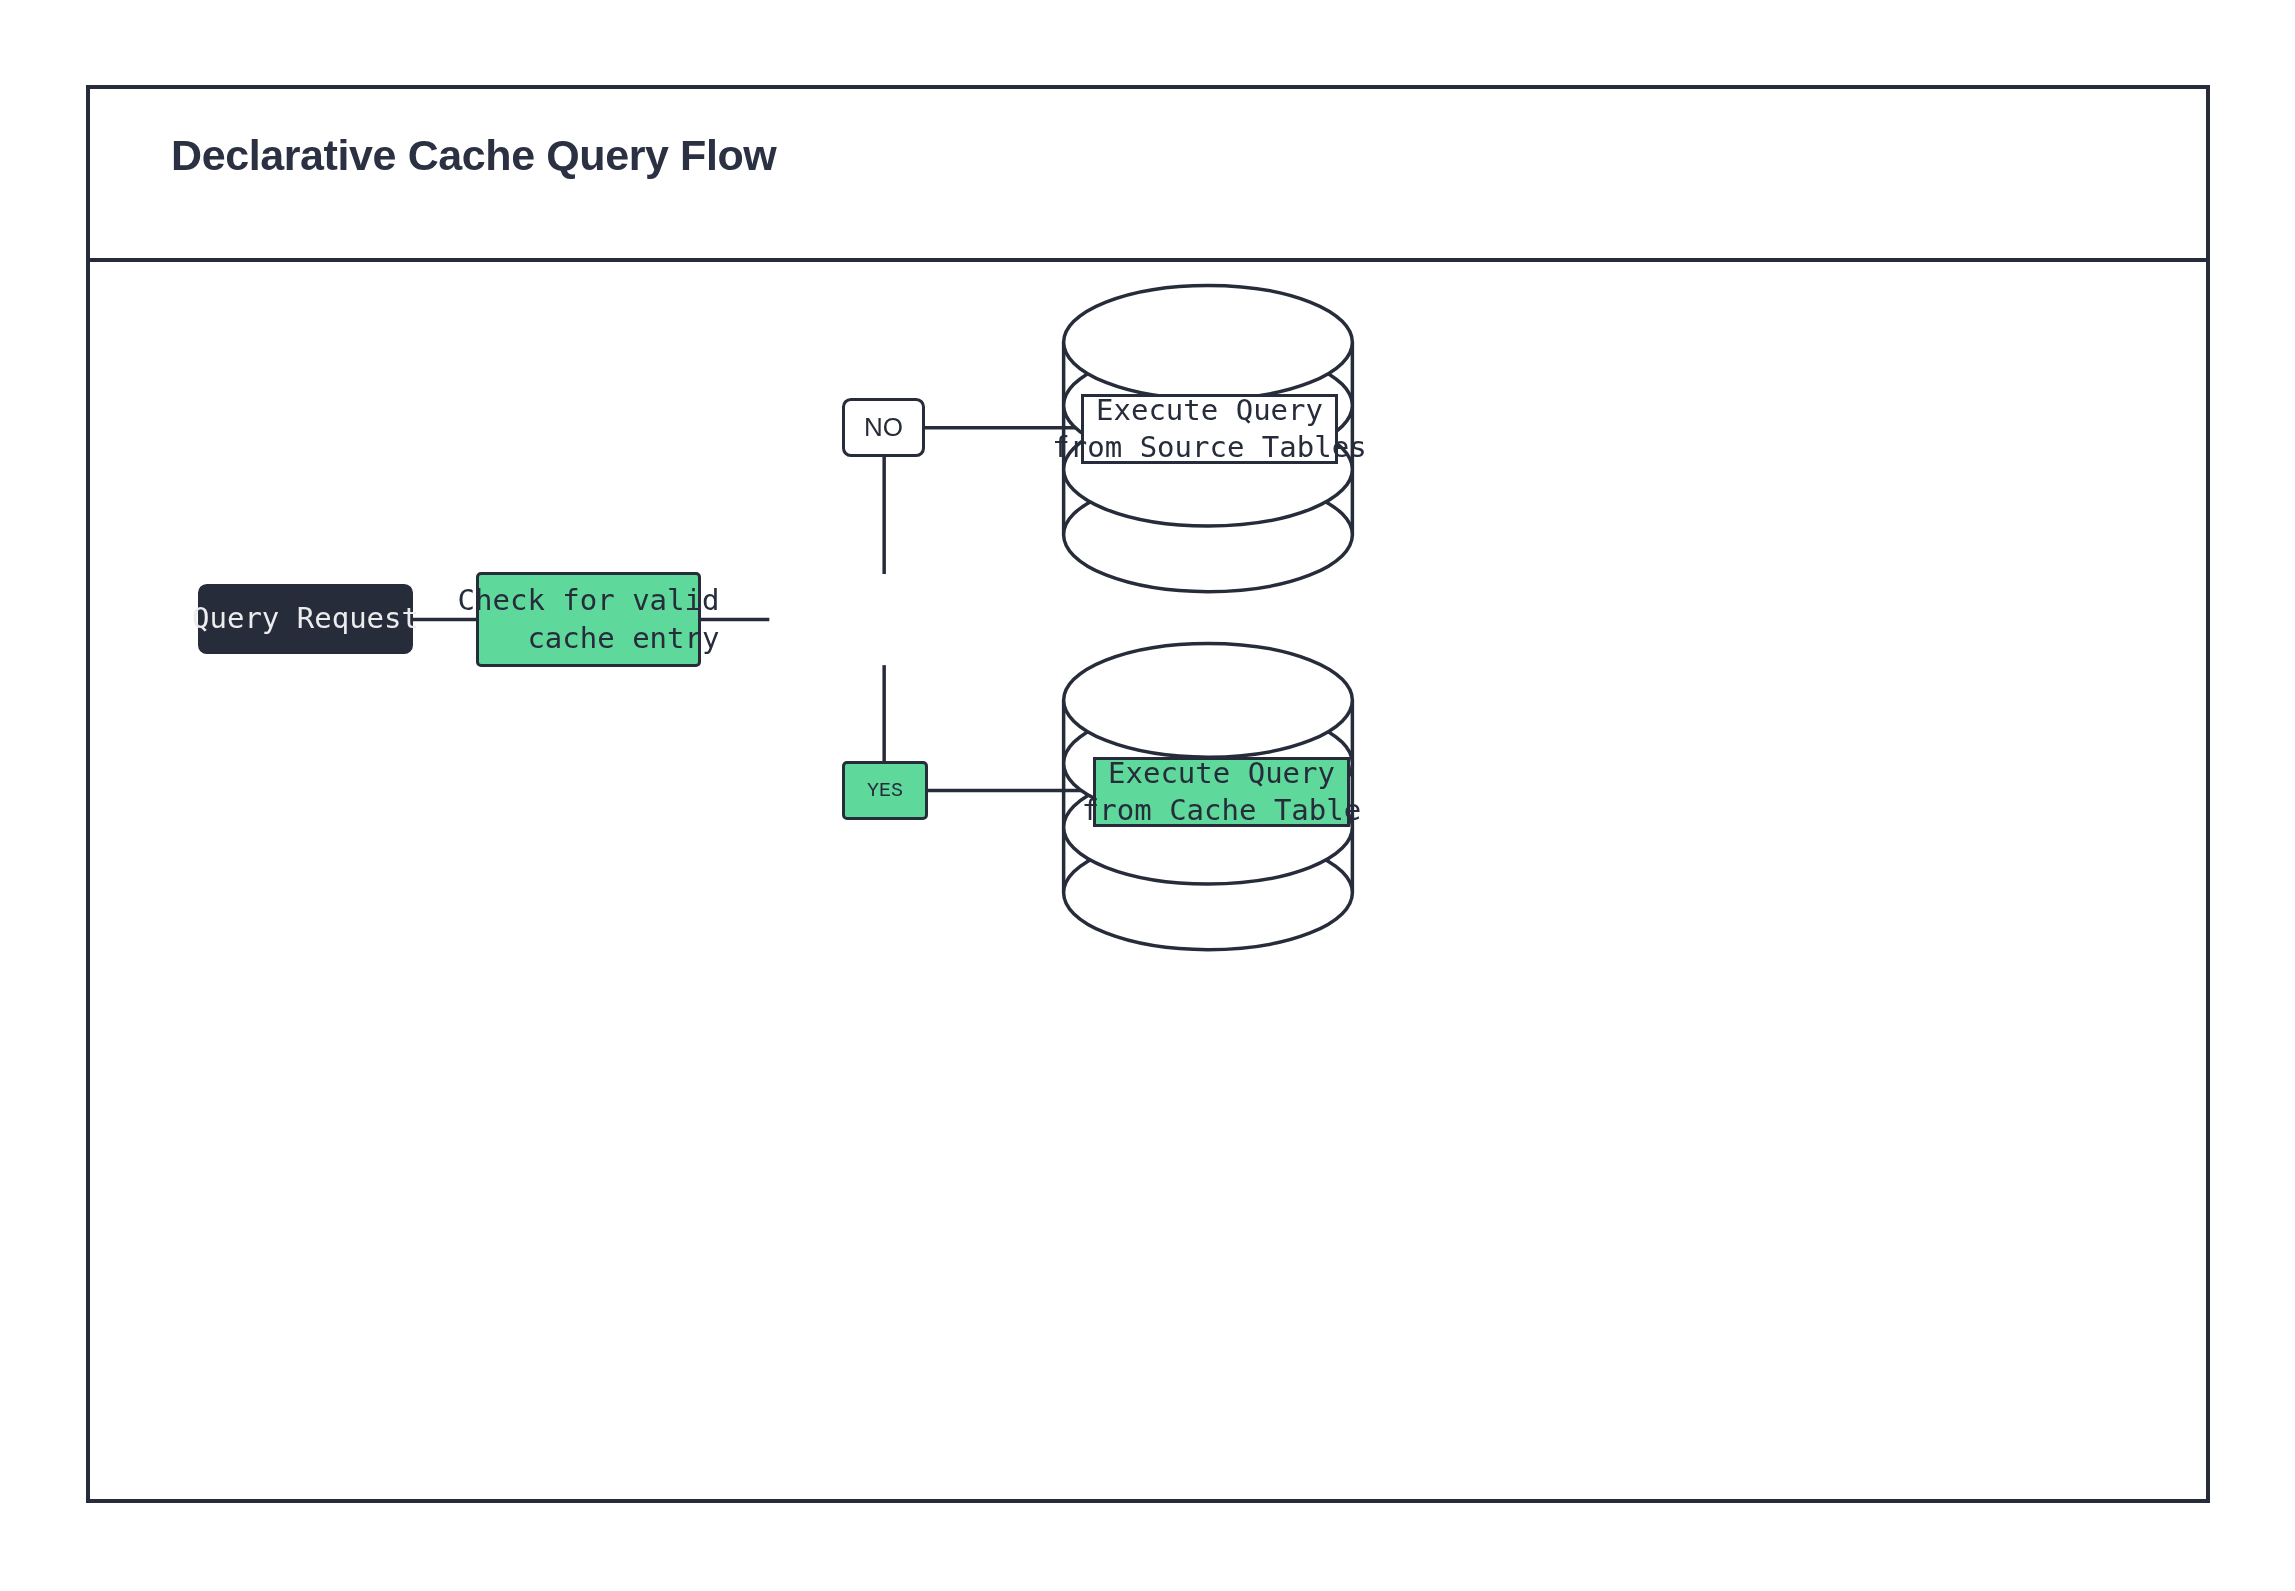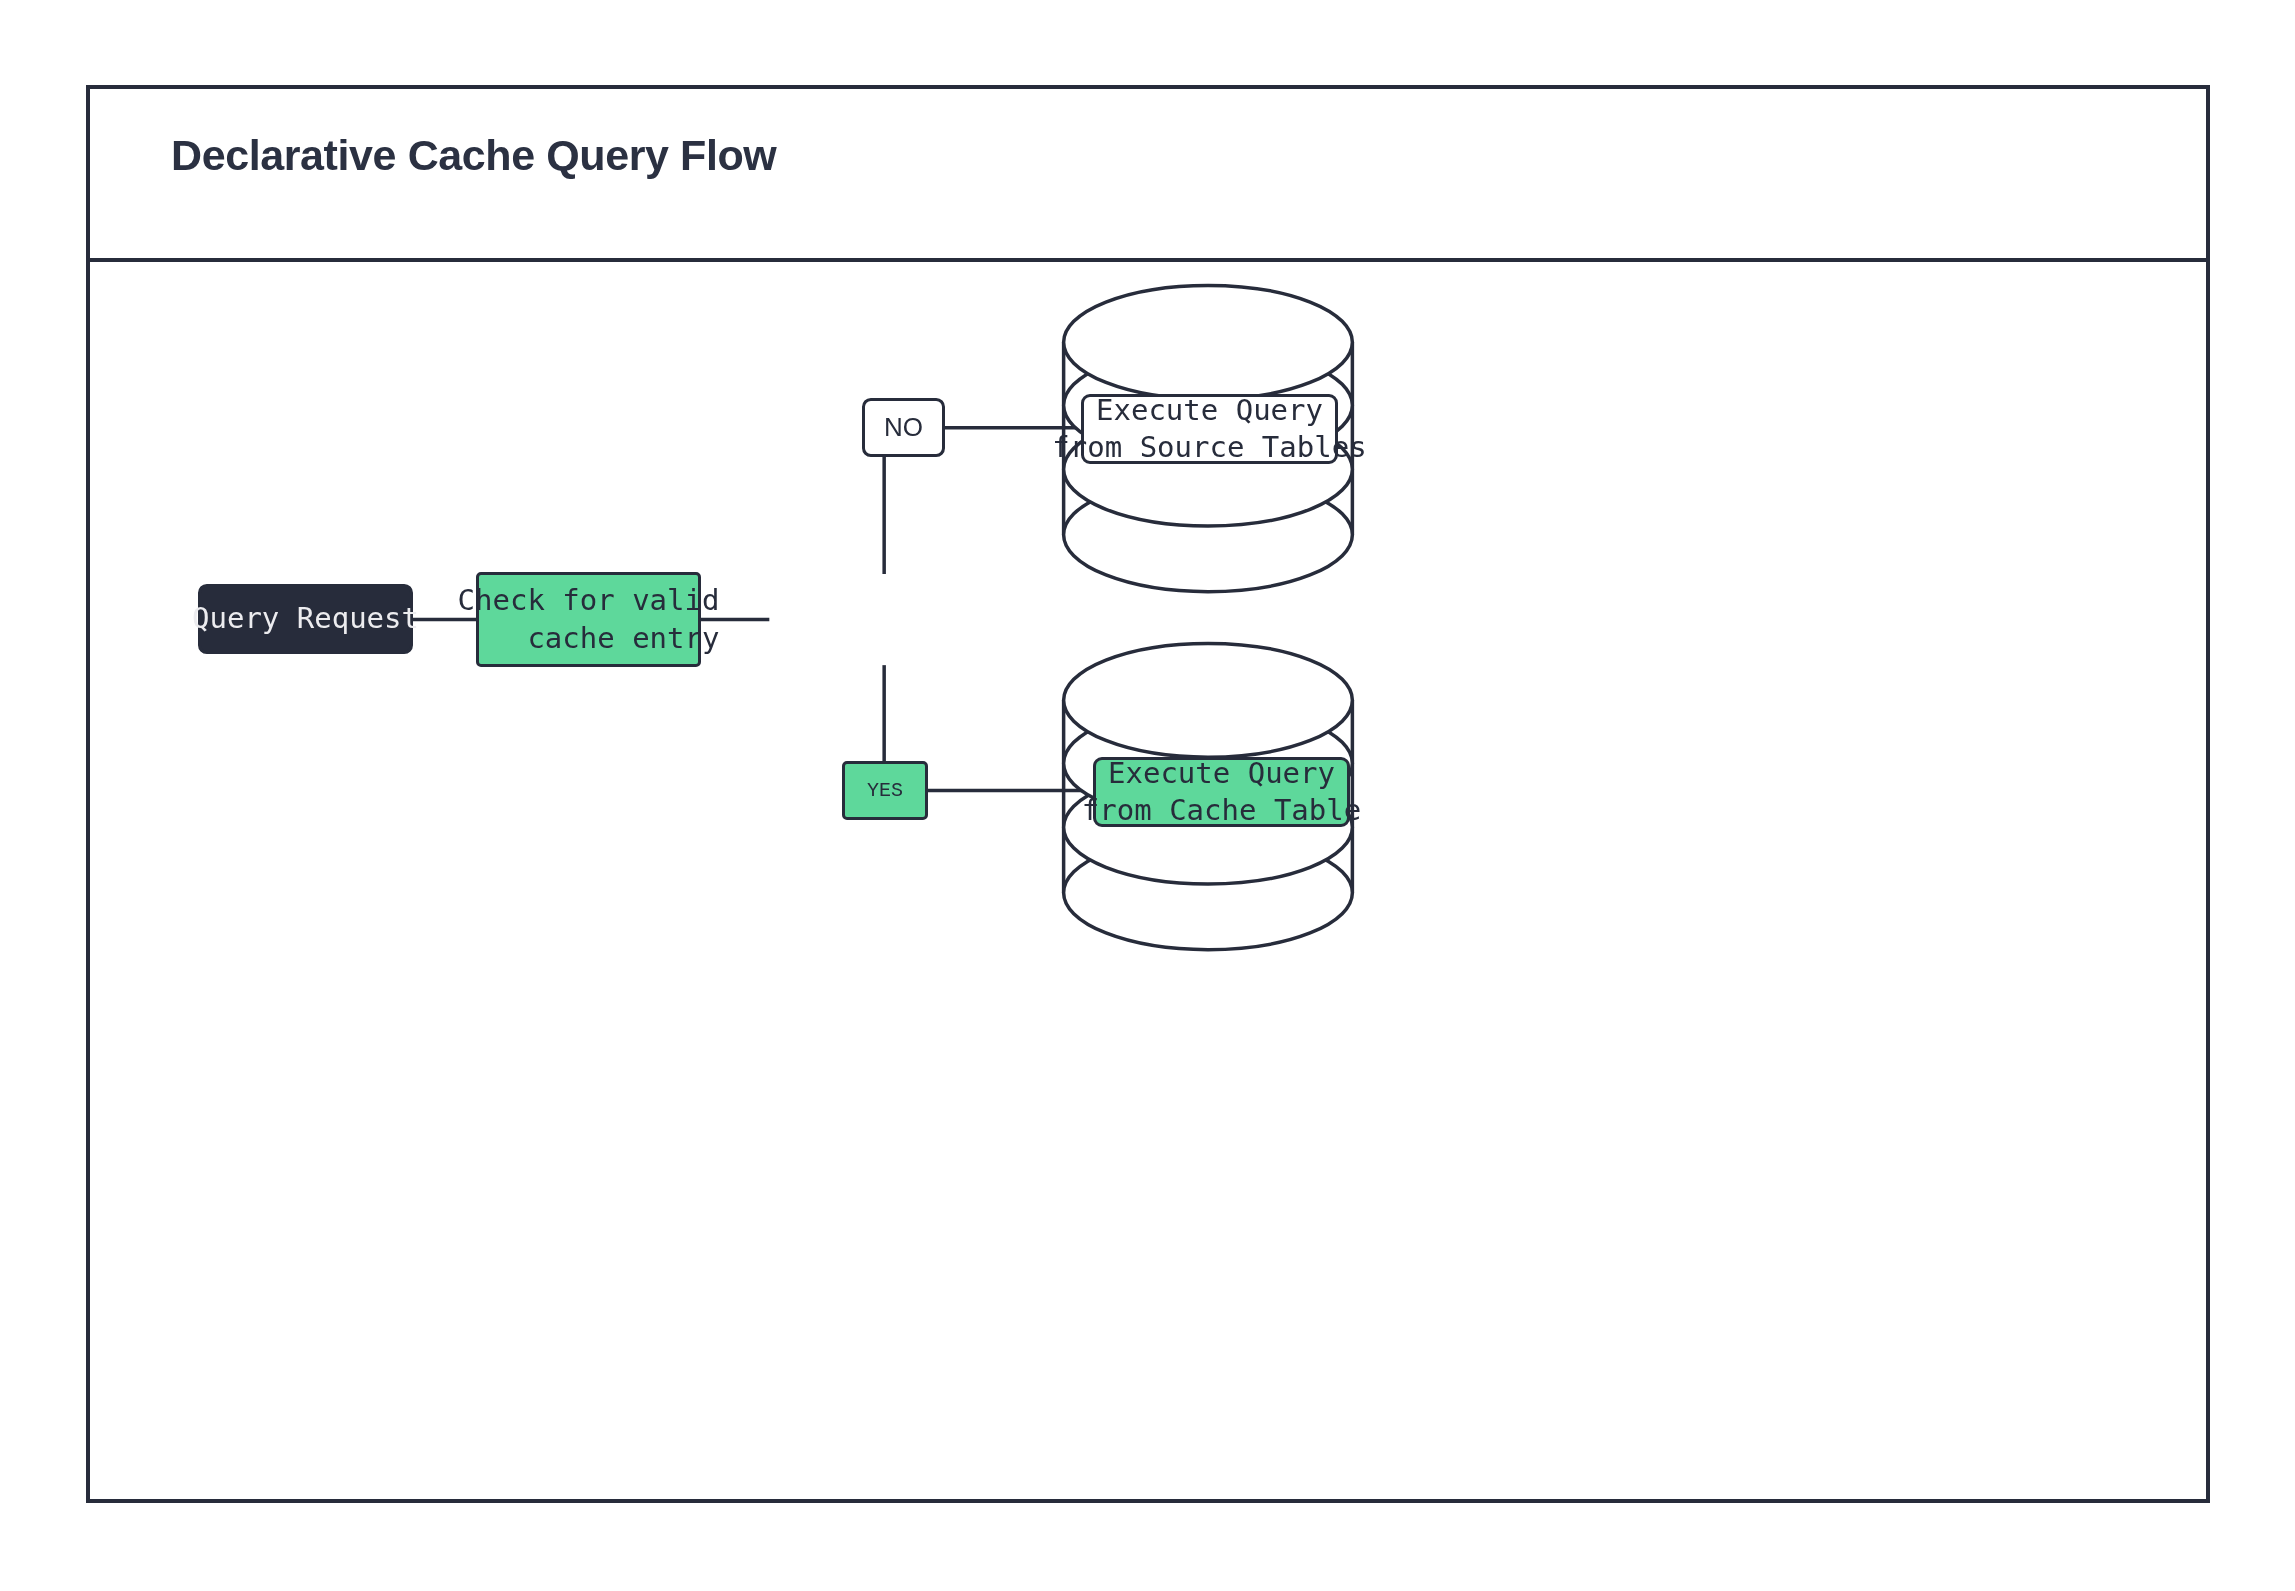--- a/index.html
+++ b/index.html
@@ -125,21 +125,20 @@
     font-size: 29px;
   }
 
   #label-no {
     left: 752px;
     top: 136px;
     width: 83px;
     height: 59px;
     font-family: "Liberation Sans", sans-serif;
     font-size: 26px;
-    margin-left: 20px;
   }
 
   #label-yes {
     left: 752px;
     top: 499px;
     width: 86px;
     height: 59px;
     font-family: Liberation Mono, monospace;
     font-size: 20px;
   }
@@ -167,21 +166,21 @@
     box-sizing: border-box;
     display: flex;
     align-items: center;
     justify-content: center;
     text-align: center;
     font-family: "DejaVu Sans Mono", "Liberation Mono", monospace;
     font-size: 29px;
     line-height: 1.28;
     white-space: pre;
     border: 3.5px solid #272c3b;
-    border-radius: 9px;
+    border-radius: 0;
     width: 257px;
     height: 70px;
   }
 
   #db-source-label {
     left: 991px;
     top: 132px;
     background: #ffffff;
     color: #272c3b;
   }

